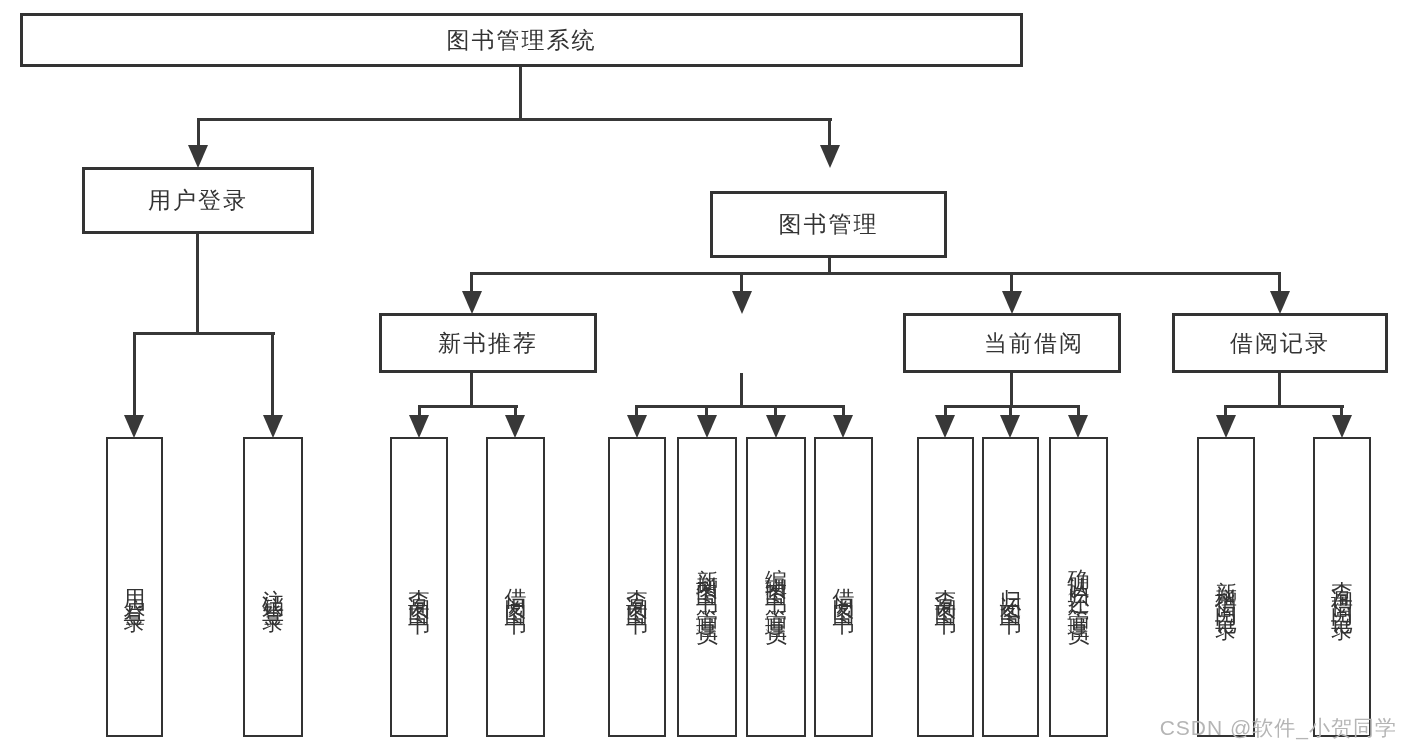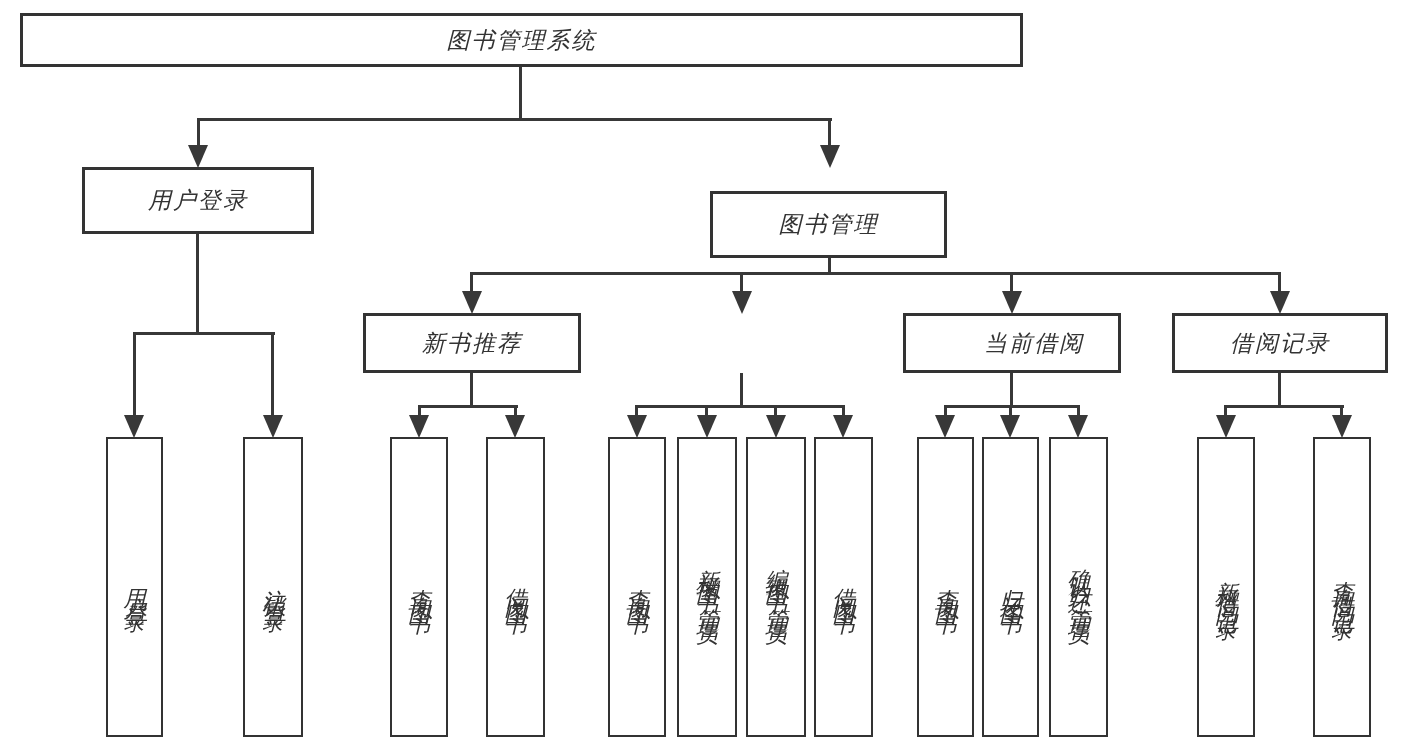--- a/index.html
+++ b/index.html
@@ -4,21 +4,20 @@
 <style>
   html, body { margin: 0; padding: 0; background: #ffffff; }
   .canvas {
     position: relative;
     width: 1405px;
     height: 747px;
     background: #ffffff;
     font-family: "Liberation Sans", "DejaVu Sans", sans-serif;
     color: #333333;
     overflow: hidden;
-    font-style: italic;
   }
   
   .vline { position: absolute; width: 3px; background: #383838; }
   .hline { position: absolute; height: 3px; background: #383838; }
   .arrow {
     position: absolute; width: 0; height: 0;
     border-left: 10px solid transparent;
     border-right: 10px solid transparent;
     border-top: 23px solid #383838;
   }
@@ -130,21 +129,21 @@
     <span>图书管理系统</span>
   </div>
 
   <div class="box" style="left:82px; top:167px; width:232px; height:67px;">
     <span>用户登录</span>
   </div>
   <div class="box" style="left:710px; top:167px; width:237px; height:67px;margin-top:24px;">
     <span>图书管理</span>
   </div>
 
-  <div class="box" style="left:363px; top:313px; width:218px; height:60px;">
+  <div class="box" style="left:379px; top:313px; width:218px; height:60px;">
     <span>新书推荐</span>
   </div>
   <div class="box" style="left:903px; top:313px; width:218px; height:60px;padding-left:44px;">
     <span>当前借阅</span>
   </div>
   <div class="box" style="left:1172px; top:313px; width:216px; height:60px;">
     <span>借阅记录</span>
   </div>
 
   <div class="leaf" style="left:106px; width:57px;">
@@ -184,14 +183,15 @@
     <span>确认归还（管理员）</span>
   </div>
 
   <div class="leaf" style="left:1197px; width:58px;">
     <span>新增借阅记录</span>
   </div>
   <div class="leaf" style="left:1313px; width:58px;">
     <span>查询借阅记录</span>
   </div>
 
+  <div class="watermark">CSDN @软件_小贺同学</div>
 
 </div>
 
 </body></html>

